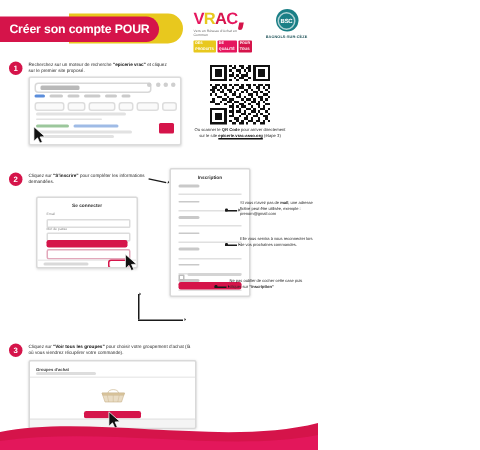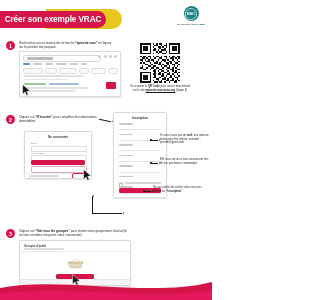--- a/index.html
+++ b/index.html
@@ -186,24 +186,34 @@
 </head>
 <body>
 
 <div class="page">
 
   <div class="header">
 
     <div class="title-wrap">
       <div class="title-blob"></div>
       <div class="title-bar">
-        <span>Créer son exemple VRAC</span>
+        <span>Créer son compte POUR</span>
       </div>
     </div>
 
+    <div class="logo-vrac">
+      <div class="vrac-word"><i class="v1">V</i><i class="v2">R</i><i class="v3">A</i><i class="v4">C</i></div>
+      <div class="vrac-comma"></div>
+      <div class="vrac-sub">Vers un Réseau d'Achat en Commun</div>
+      <div class="vrac-tags">
+        <b class="tg1">DES PRODUITS</b>
+        <b class="tg2">DE QUALITÉ</b>
+        <b class="tg3">POUR TOUS</b>
+      </div>
+    </div>
 
     <div class="logo-town">
       <div class="town-disc">
         <em>BSC</em>
       </div>
       <div class="town-name">BAGNOLS-SUR-CÈZE</div>
     </div>
   </div>
 
   <div class="badge s1-badge">1</div>

